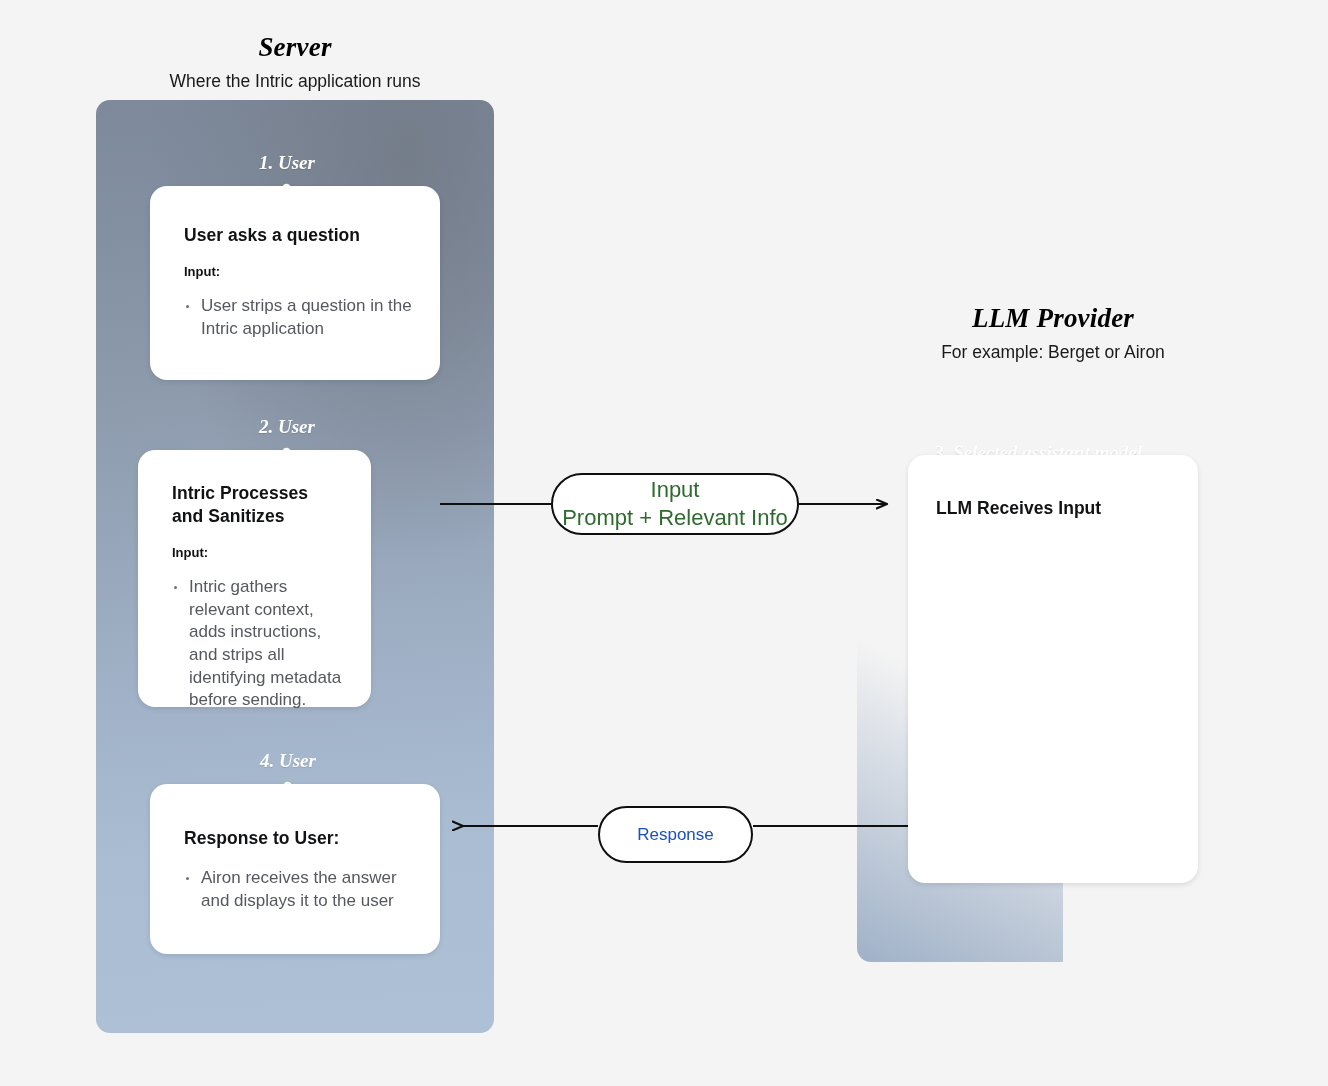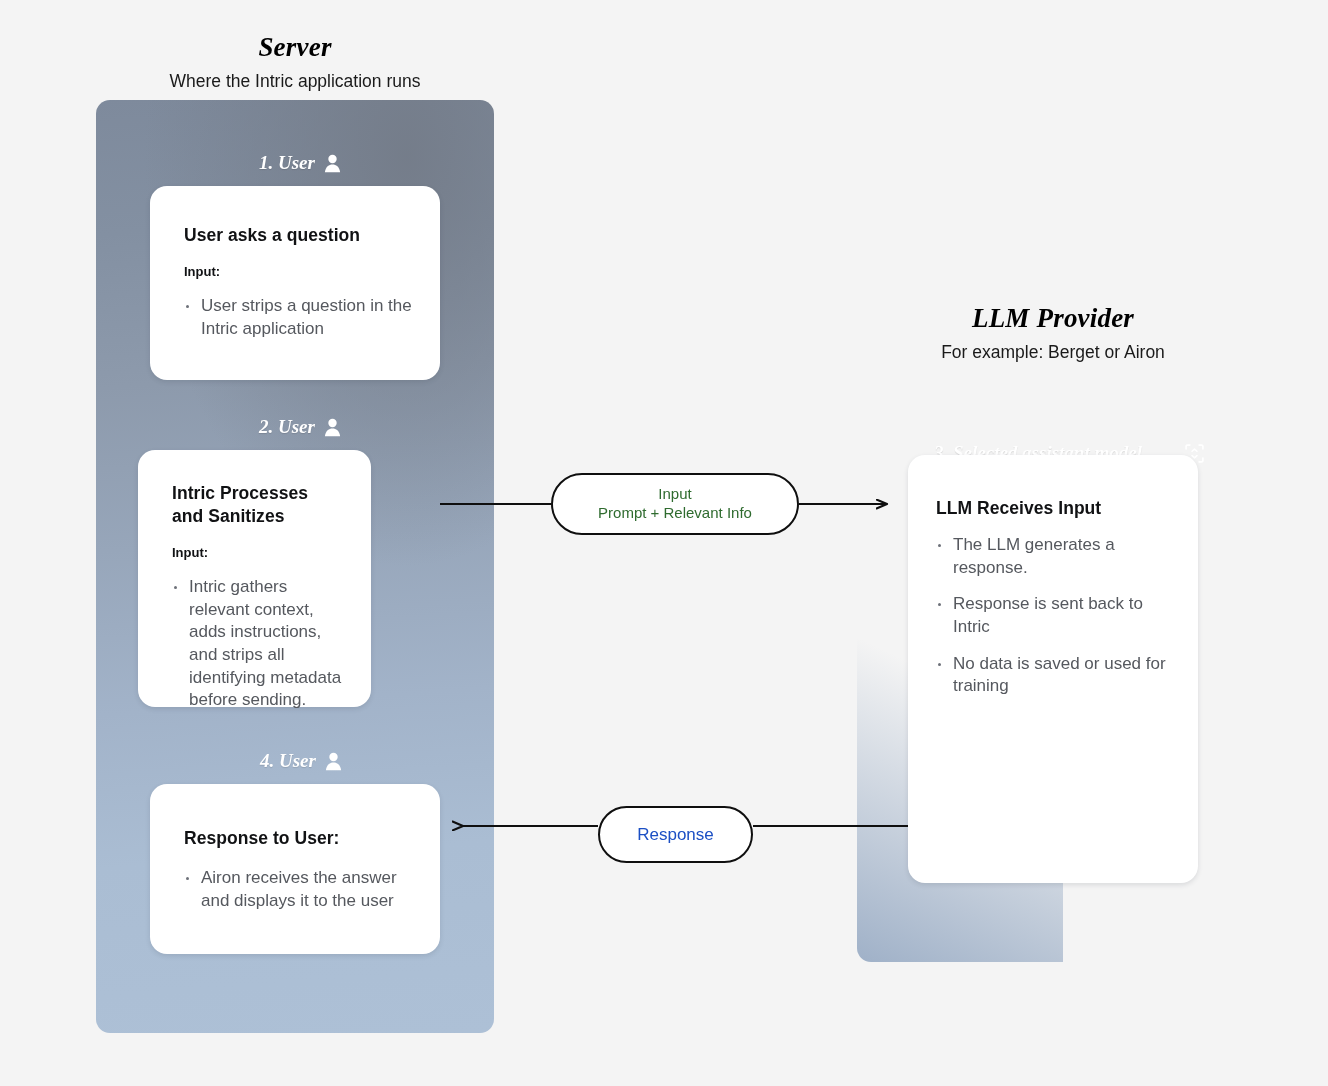--- a/index.html
+++ b/index.html
@@ -101,20 +101,21 @@
     display: flex;
     align-items: center;
     gap: 9px;
     color: #ffffff;
     font-family: "Liberation Serif", serif;
     font-style: italic;
     font-weight: 700;
     font-size: 19px;
     white-space: nowrap;
     text-shadow: 0 1px 1px rgba(0,0,0,.12);
+    flex-direction: column;
   }
   .step-label .ico { display: inline-flex; align-items: center; }
 
   
   .card {
     position: absolute;
     background: #ffffff;
     border-radius: 17px;
     box-sizing: border-box;
     padding: 38px 28px 34px 34px;
@@ -178,21 +179,21 @@
     flex-direction: column;
     align-items: center;
     justify-content: center;
     text-align: center;
     line-height: 1.26;
   }
   #label-input {
     left: 551px; top: 473px;
     width: 248px; height: 62px;
     color: #2f6b2f;
-    font-size: 15px;
+    font-size: 22px;
   }
   #label-response {
     left: 598px; top: 806px;
     width: 155px; height: 57px;
     color: #1b4fc4;
     font-size: 17px;
   }
 </style>
 </head>
 <body>
@@ -279,25 +280,20 @@
         <g fill="none" stroke="#ffffff" stroke-width="1.6" stroke-linecap="round" stroke-linejoin="round">
           <path d="M8.4 8.6 L11 6.4 L13.6 8.6"></path>
           <path d="M8.4 13.2 L11 15.6 L13.6 13.2"></path>
         </g>
       </svg>
     </span>
   </div>
 
   <div class="card" id="card-3">
     <div class="card-title">LLM Receives Input</div>
-    <ul class="bullets">
-      <li>The LLM generates a response.</li>
-      <li>Response is sent back to Intric</li>
-      <li>No data is saved or used for training</li>
-    </ul>
   </div>
 
   <svg class="connector" width="1328" height="1086">
     <defs>
       <marker id="arrow-right" markerWidth="13" markerHeight="13" refX="10" refY="5" orient="auto" markerUnits="userSpaceOnUse">
         <path d="M0.5,0.6 L11,5 L0.5,9.4" fill="none" stroke="#0f0f0f" stroke-width="2.2" stroke-linecap="round" stroke-linejoin="round"></path>
       </marker>
       <marker id="arrow-left" markerWidth="13" markerHeight="13" refX="3" refY="5" orient="auto" markerUnits="userSpaceOnUse">
         <path d="M12.5,0.6 L2,5 L12.5,9.4" fill="none" stroke="#0f0f0f" stroke-width="2.2" stroke-linecap="round" stroke-linejoin="round"></path>
       </marker>

